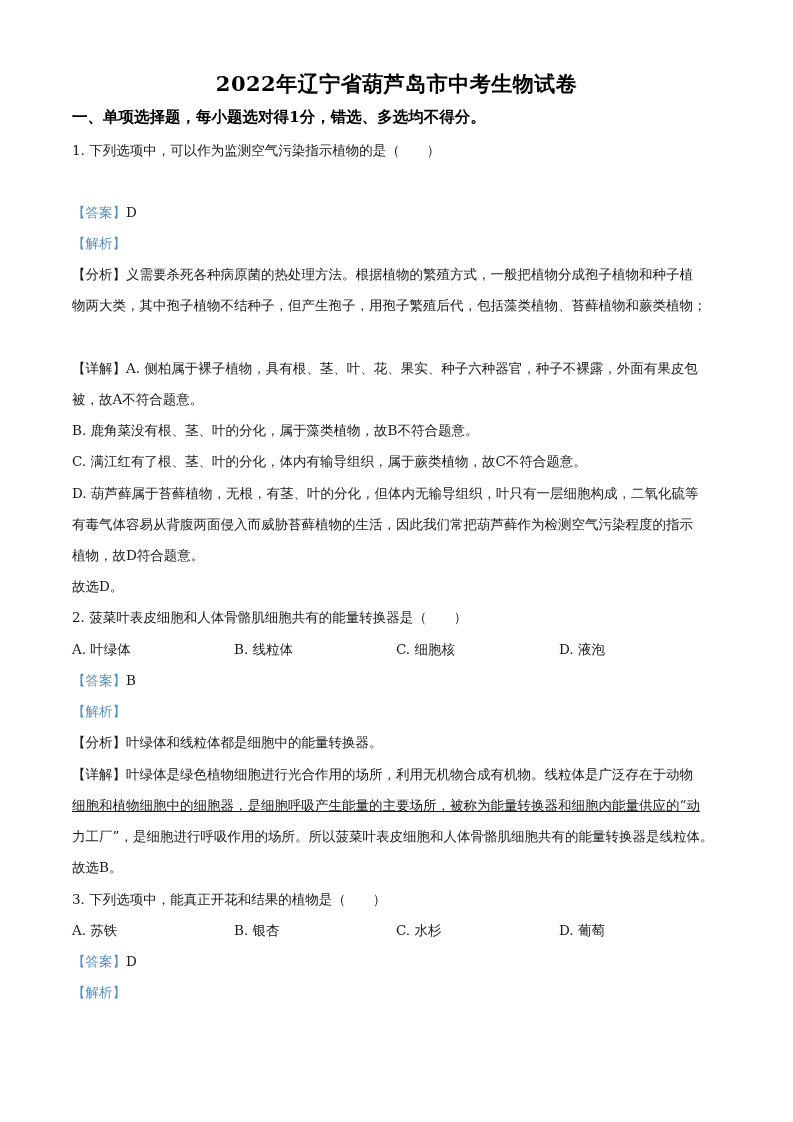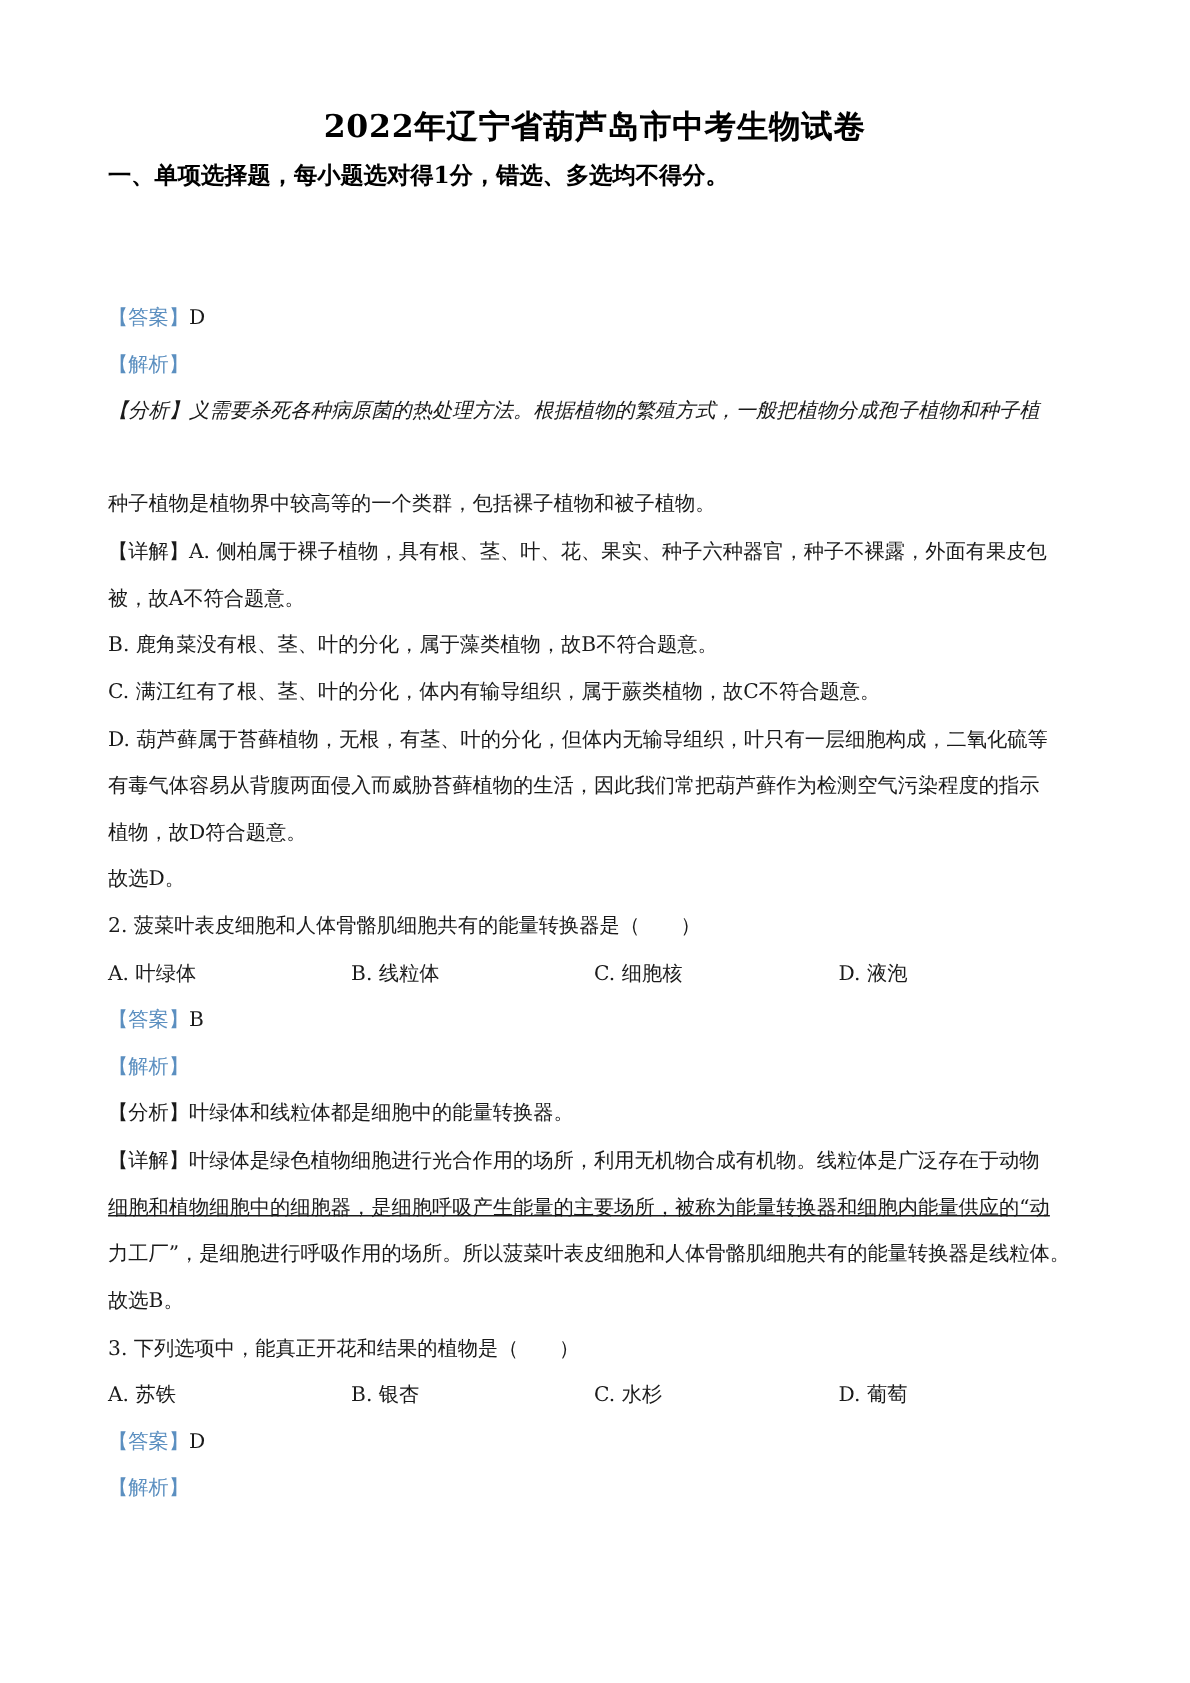--- a/index.html
+++ b/index.html
@@ -75,34 +75,35 @@
   </style>
 </head>
 <body>
 
 <div class="page">
 
   <div class="title">2022年辽宁省葫芦岛市中考生物试卷</div>
 
   <div class="section-heading">一、单项选择题，每小题选对得1分，错选、多选均不得分。</div>
 
+  <div class="line" style="top:141px;">1. 下列选项中，可以作为监测空气污染指示植物的是（　　）</div>
 
 
   <div class="line" style="top:203px;">
     <span class="tag">【答案】</span><span>D</span>
   </div>
 
   <div class="line" style="top:234px;">
     <span class="tag">【解析】</span>
   </div>
 
-  <div class="line" style="top:265px;font-style:italic;">
+  <div class="line" style="top:265px;">
     <span class="tag-black">【分析】</span><span>义需要杀死各种病原菌的热处理方法。根据植物的繁殖方式，一般把植物分成孢子植物和种子植</span>
   </div>
-  <div class="line" style="top:327px;">种子植物是植物界中较高等的一个类群，包括裸子植物和被子植物。</div>
+  <div class="line" style="top:296px;">物两大类，其中孢子植物不结种子，但产生孢子，用孢子繁殖后代，包括藻类植物、苔藓植物和蕨类植物；</div>
 
   <div class="line" style="top:359px;">
     <span class="tag-black">【详解】</span><span>A. 侧柏属于裸子植物，具有根、茎、叶、花、果实、种子六种器官，种子不裸露，外面有果皮包</span>
   </div>
   <div class="line" style="top:390px;">被，故A不符合题意。</div>
   <div class="line" style="top:421px;">B. 鹿角菜没有根、茎、叶的分化，属于藻类植物，故B不符合题意。</div>
   <div class="line" style="top:452px;">C. 满江红有了根、茎、叶的分化，体内有输导组织，属于蕨类植物，故C不符合题意。</div>
   <div class="line" style="top:484px;">D. 葫芦藓属于苔藓植物，无根，有茎、叶的分化，但体内无输导组织，叶只有一层细胞构成，二氧化硫等</div>
   <div class="line" style="top:515px;">有毒气体容易从背腹两面侵入而威胁苔藓植物的生活，因此我们常把葫芦藓作为检测空气污染程度的指示</div>
   <div class="line" style="top:546px;">植物，故D符合题意。</div>

